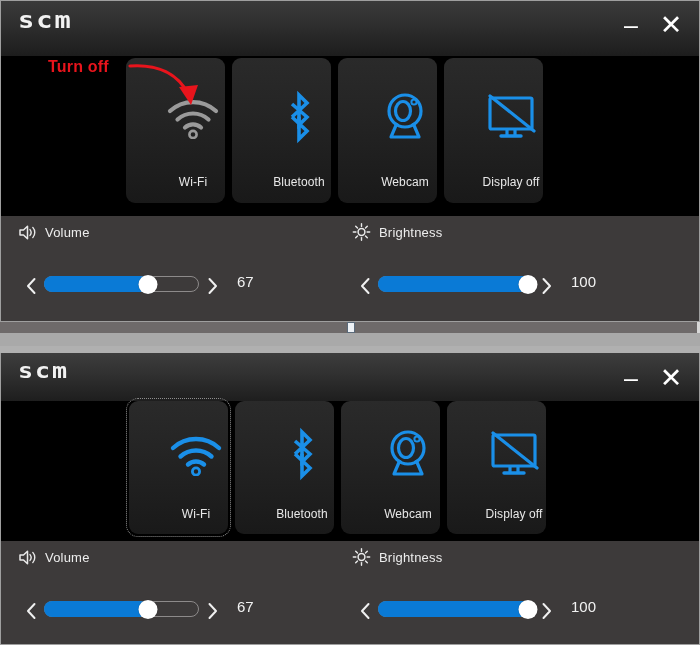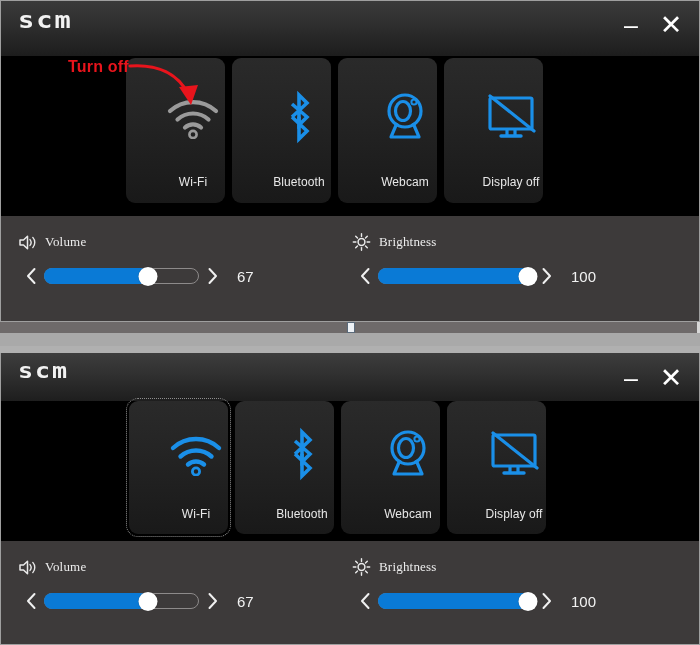--- a/index.html
+++ b/index.html
@@ -169,35 +169,33 @@
 
   .slider-block { position: absolute; top: 0; }
   .slider-block.vol { left: 18px; }
   .slider-block.bri { left: 352px; }
 
   .slider-head {
     display: flex;
     align-items: center;
     gap: 8px;
     height: 32px;
-    padding-top: 10px;
-    font-family: Liberation Serif, serif;
   }
   .slider-head .hicon { display: flex; align-items: center; }
   .slider-head .htext {
     color: #ededed;
     font-size: 13px;
     letter-spacing: 0.2px;
   }
 
   .slider-row {
     display: flex;
-    align-items: center;
+    align-items: flex-start;
     gap: 0px;
-    margin-top: 5px;
+    margin-top: 25px;
   }
   .chev {
     width: 26px;
     height: 26px;
     display: flex;
     align-items: center;
     justify-content: center;
     color: #f0f0f0;
     cursor: pointer;
     flex: 0 0 auto;
@@ -294,21 +292,21 @@
       <div class="logo">scm</div>
       <div class="winbtns">
         <div class="winbtn minimize">–</div>
         <div class="winbtn close">✕</div>
       </div>
     </div>
 
     <div class="tiles-area">
 
       <div class="annot" style="left:0;top:0;width:260px;height:60px;">
-        <div class="annot-text" style="left:68px;top:2px;">Turn off</div>
+        <div class="annot-text" style="left:48px;top:2px;">Turn off</div>
         <svg class="annot-arrow" style="left:128px;top:2px;" width="80" height="55" viewBox="0 0 80 55">
           <path d="M2 8 C 30 6, 50 16, 60 36" stroke="#e8141c" stroke-width="3.2" fill="none" stroke-linecap="round"></path>
           <path d="M51 29 L 63 47 L 70 27 Z" fill="#e8141c"></path>
         </svg>
       </div>
 
       <div class="tiles">
 
         <div class="tile">
           <div class="tile-icon">

